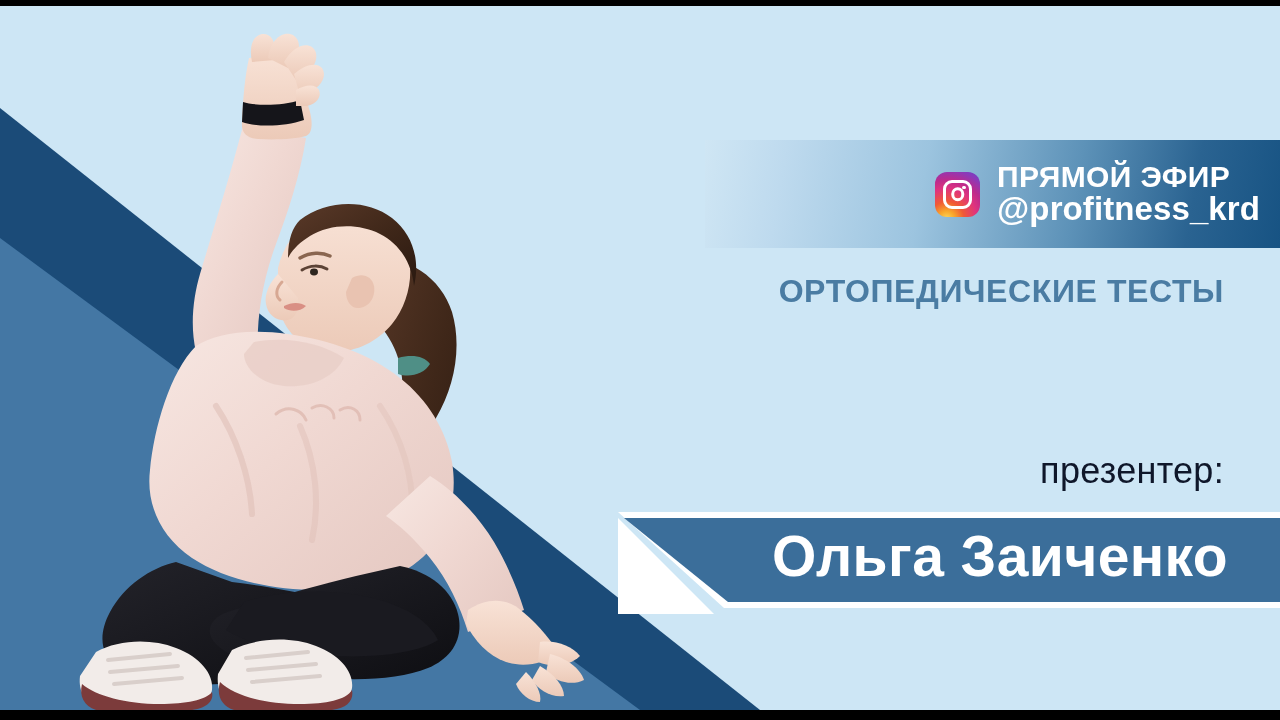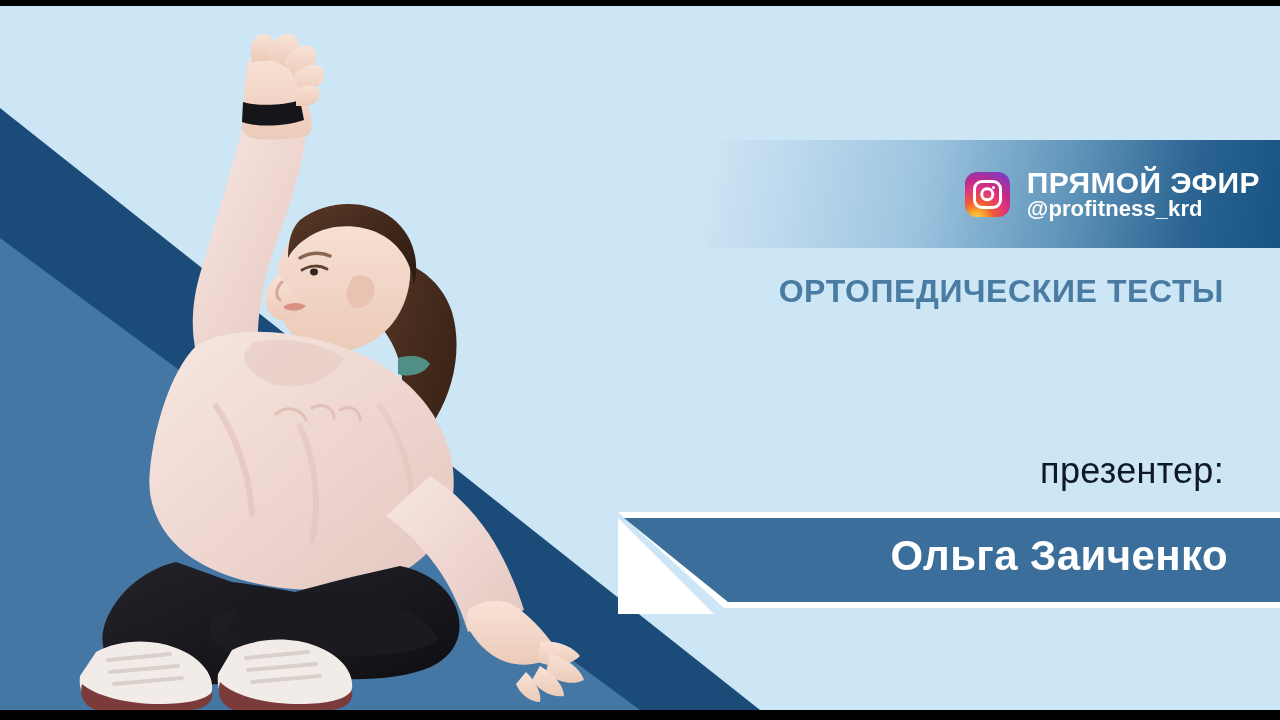--- a/index.html
+++ b/index.html
@@ -135,21 +135,21 @@
     color: #ffffff;
     line-height: 1.04;
   }
   .live-line1 {
     font-size: 30px;
     font-weight: 700;
     letter-spacing: 0.4px;
     white-space: nowrap;
   }
   .live-line2 {
-    font-size: 22px;
+    font-size: 33px;
     font-weight: 600;
     letter-spacing: 0.1px;
     white-space: nowrap;
   }
 
   
   .title-block {
     position: absolute;
     right: 56px;
     top: 262px;
@@ -196,21 +196,21 @@
     height: 106px;
   }
   .name-text {
     position: absolute;
     right: 52px;
     top: 0;
     height: 96px;
     display: flex;
     align-items: center;
     color: #ffffff;
-    font-size: 42px;
+    font-size: 57px;
     font-weight: 700;
     letter-spacing: 0.4px;
     white-space: nowrap;
   }
 </style>
 </head>
 <body>
 
 <div id="stage">
 

